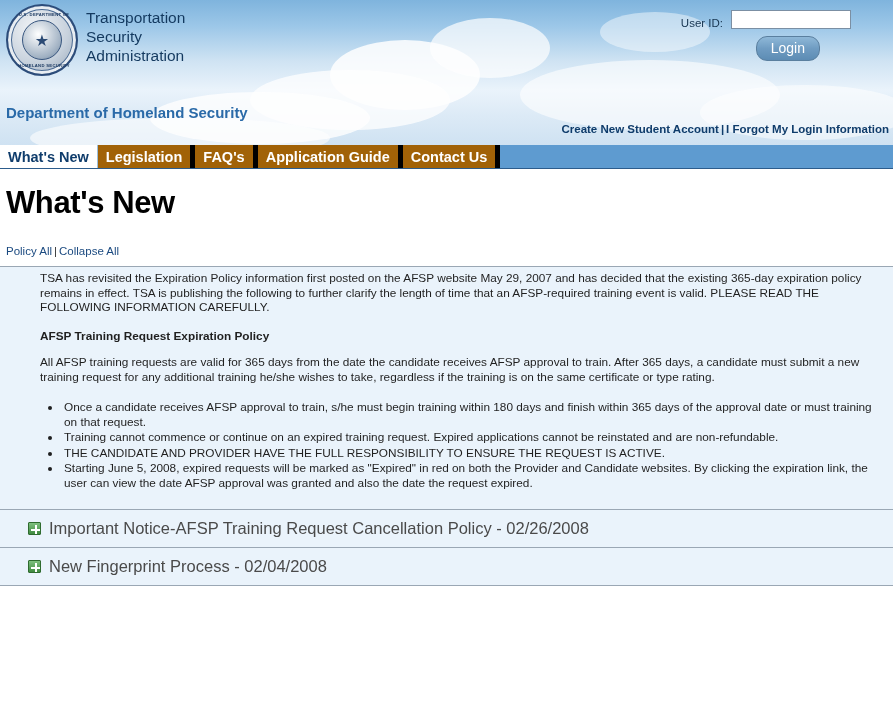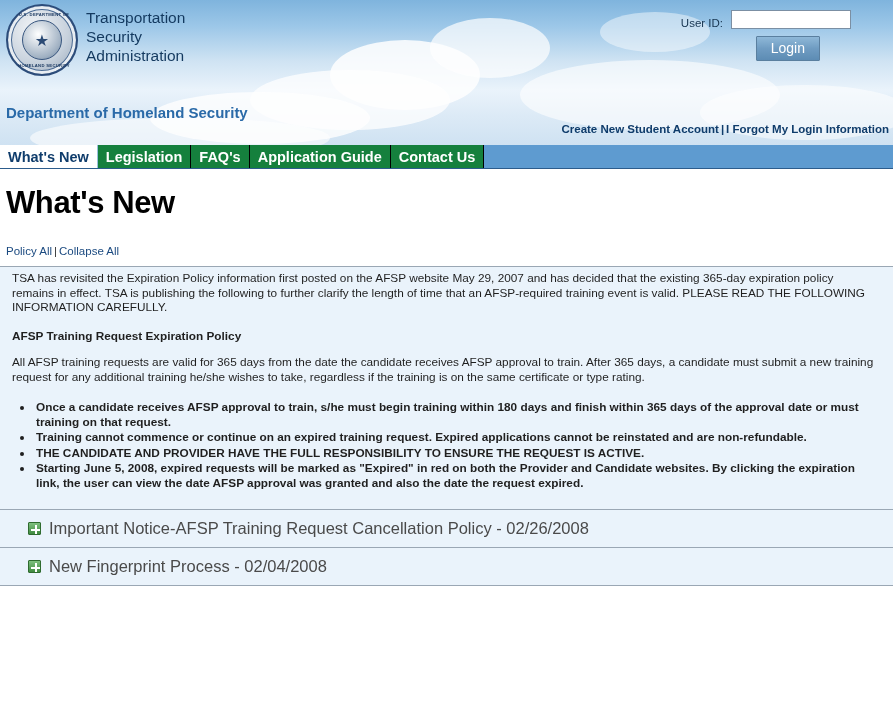--- a/index.html
+++ b/index.html
@@ -134,21 +134,21 @@
     margin-top: 2px;
   }
   .login-btn {
     background: linear-gradient(to bottom, #8fb8d8 0%, #6f9cc2 50%, #5d8cb4 100%);
     border: 1px solid #5a7f9f;
     color: #ffffff;
     font-size: 14px;
     padding: 3px 14px 4px 14px;
     font-family: "Liberation Sans", sans-serif;
     cursor: pointer;
-    border-radius: 1px;
+    border-radius: 11px;
   }
 
   .header-links {
     position: absolute;
     right: 4px; top: 123px;
     font-size: 11.5px;
     color: #0f3c6b;
     z-index: 6;
     white-space: nowrap;
   }
@@ -169,23 +169,23 @@
     border-bottom: 1px solid #2c5c8c;
     position: relative;
   }
   .nav-tab {
     font-size: 14.5px;
     font-weight: bold;
     color: #ffffff;
     padding: 2px 8px 2px 8px;
     display: flex;
     align-items: center;
-    border-right: 1px solid #000000;
+    border-right: 5px solid #000000;
     cursor: pointer;
-    background: #15803d;
+    background: #a16207;
     white-space: nowrap;
   }
   .nav-tab.active {
     background: #ffffff;
     color: #0f3c6b;
     border-right: 1px solid #9cc0de;
   }
 
   
   .content {
@@ -244,38 +244,37 @@
   }
   .plus-box::before { left: 2px; top: 5.5px; width: 9px; height: 2px; }
   .plus-box::after  { top: 2px; left: 5.5px; height: 9px; width: 2px; }
 
   .panel-title {
     font-size: 16.5px;
     color: #4a4a4a;
     font-weight: normal;
   }
   .panel-body {
-    padding: 4px 18px 18px 12px;
+    padding: 4px 18px 18px 40px;
     font-size: 11.8px;
     color: #1f1f1f;
     line-height: 14.5px;
   }
   .panel-body p { margin: 0 0 10px 0; }
   .panel-body p.strong {
     font-weight: bold;
     margin: 14px 0 12px 0;
   }
   .panel-body ul {
     margin: 12px 0 0 0;
     padding-left: 22px;
   }
   .panel-body li {
     margin-bottom: 1px;
     padding-left: 2px;
-    font-weight: bold;
   }
   .tight { margin-bottom: 16px !important; }
 </style>
 </head>
 <body>
 
 <div class="header">
 
   <div class="cloud" style="left:330px; top:40px; width:150px; height:70px;"></div>
   <div class="cloud" style="left:430px; top:18px; width:120px; height:60px; opacity:.7;"></div>

